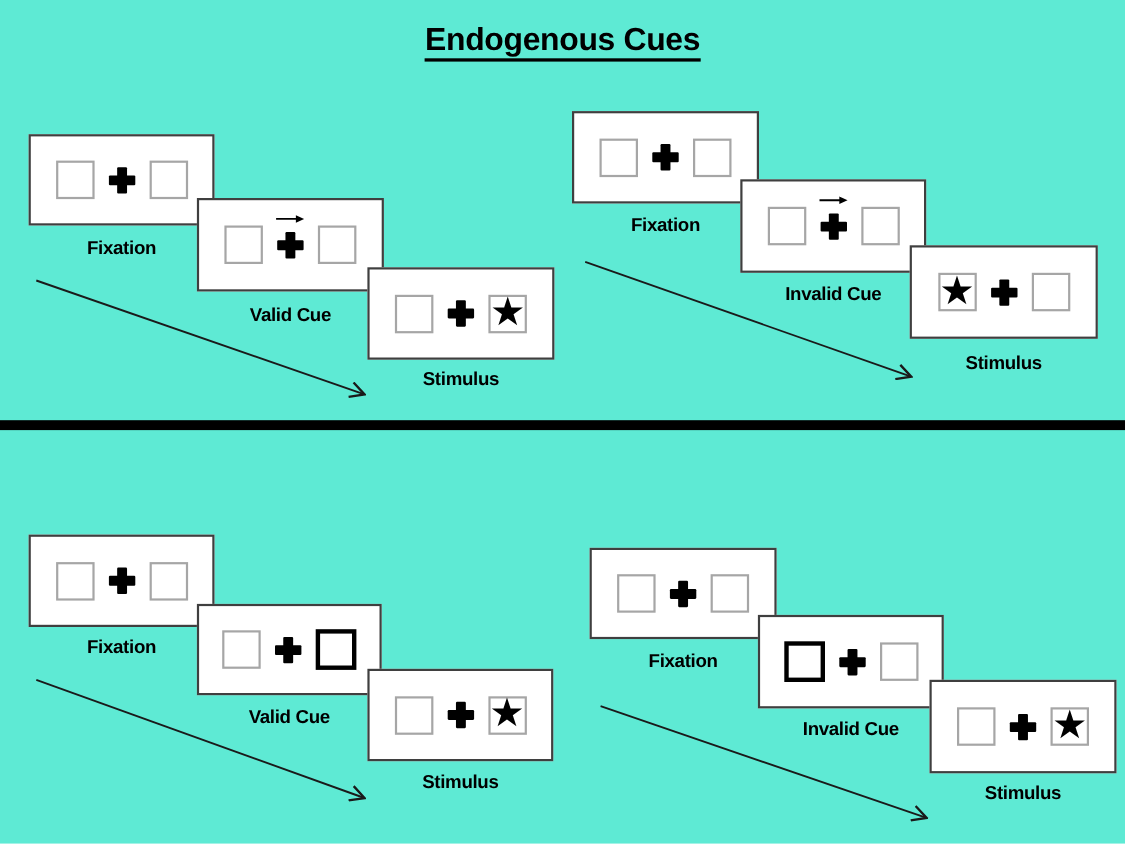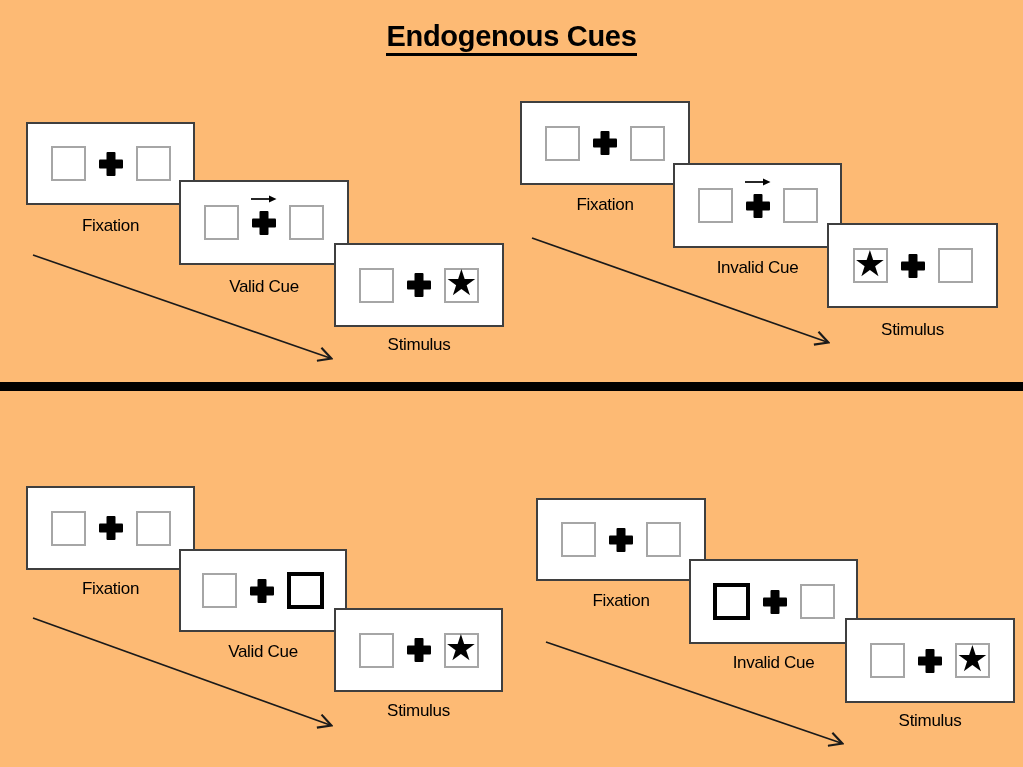--- a/index.html
+++ b/index.html
@@ -1,17 +1,17 @@
 <!DOCTYPE html>
 <html><head>
 <meta charset="utf-8">
 <style>
   html,body{margin:0;padding:0;background:#fff;}
   #stage{
-    position:relative;width:1023px;height:767px;background:#fdba74;
+    position:relative;width:1023px;height:767px;background:#5eead4;
     font-family:"Liberation Sans",sans-serif;color:#000;overflow:hidden;
   }
   .title{
     position:absolute;left:0;width:100%;text-align:center;
     font-size:29px;font-weight:bold;letter-spacing:-0.3px;
   }
   .title span{border-bottom:3px solid #000;padding-bottom:1px;}
   .divider{position:absolute;left:0;width:100%;height:9px;background:#000;}
   .panel{
     position:absolute;background:#fff;border:2px solid #3f3f3f;box-sizing:border-box;
@@ -28,21 +28,21 @@
   .plus::before{
     content:"";position:absolute;left:0;top:50%;transform:translateY(-50%);
     width:100%;height:9px;background:#000;border-radius:1px;
   }
   .plus::after{
     content:"";position:absolute;top:0;left:50%;transform:translateX(-50%);
     height:100%;width:9px;background:#000;border-radius:1px;
   }
   .mini-arrow{position:absolute;left:50%;top:-19px;transform:translateX(-50%);}
   .plabel{
-    position:absolute;text-align:center;font-size:17px;font-weight:normal;
+    position:absolute;text-align:center;font-size:17px;font-weight:bold;
     letter-spacing:-0.3px;line-height:22px;
   }
   .seq-arrow{position:absolute;}
 </style>
 </head>
 <body>
 
 <div id="stage">
 
   <div class="title" style="top:20px">

